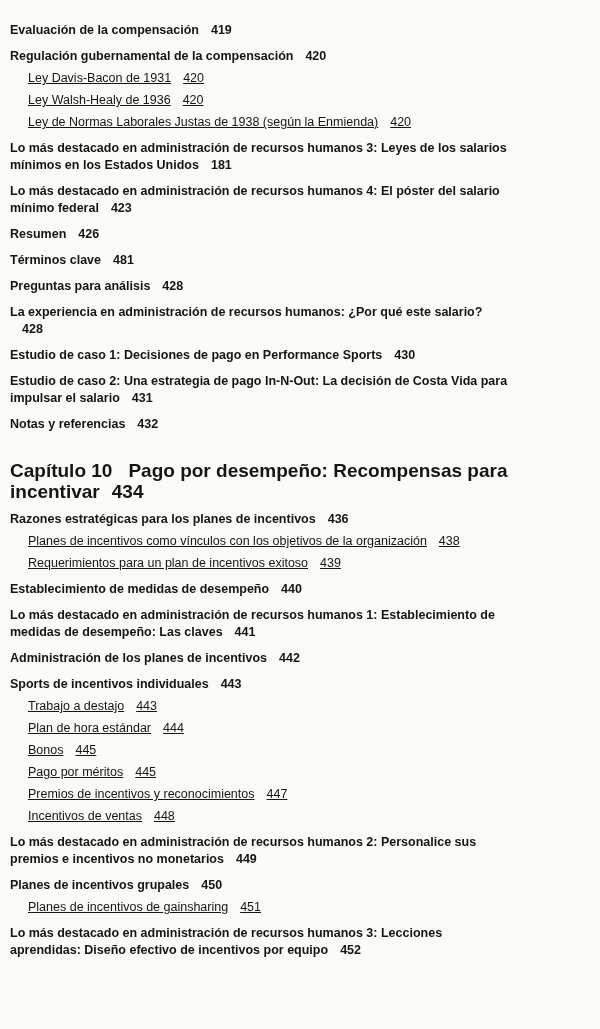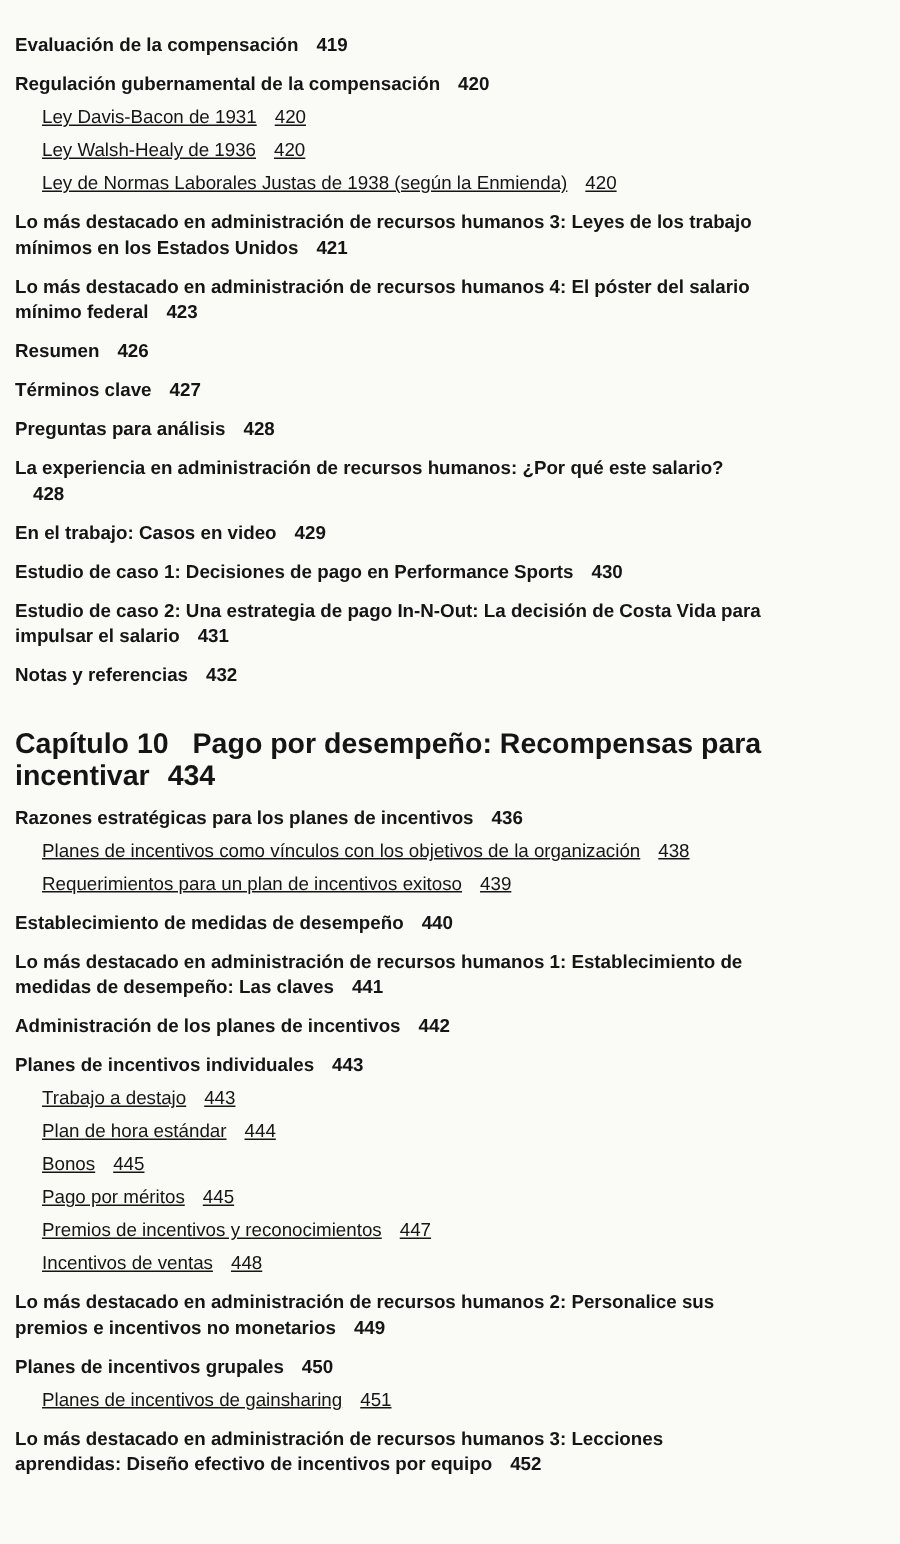--- a/index.html
+++ b/index.html
@@ -56,38 +56,37 @@
 </style>
 </head>
 <body>
 
 <div id="toc-page">
     <div class="entry main"><span class="entry-text">Evaluación de la compensación</span><span class="page-num">419</span></div>
     <div class="entry main"><span class="entry-text">Regulación gubernamental de la compensación</span><span class="page-num">420</span></div>
     <div class="entry sub"><span class="entry-text">Ley Davis-Bacon de 1931</span><span class="page-num">420</span></div>
     <div class="entry sub"><span class="entry-text">Ley Walsh-Healy de 1936</span><span class="page-num">420</span></div>
     <div class="entry sub"><span class="entry-text">Ley de Normas Laborales Justas de 1938 (según la Enmienda)</span><span class="page-num">420</span></div>
-    <div class="entry main"><span class="entry-text">Lo más destacado en administración de recursos humanos 3: Leyes de los trabajo mínimos en los Estados Unidos</span><span class="page-num">421</span></div>
+    <div class="entry main"><span class="entry-text">Lo más destacado en administración de recursos humanos 3: Leyes de los salarios mínimos en los Estados Unidos</span><span class="page-num">181</span></div>
     <div class="entry main"><span class="entry-text">Lo más destacado en administración de recursos humanos 4: El póster del salario mínimo federal</span><span class="page-num">423</span></div>
     <div class="entry main"><span class="entry-text">Resumen</span><span class="page-num">426</span></div>
-    <div class="entry main"><span class="entry-text">Términos clave</span><span class="page-num">427</span></div>
+    <div class="entry main"><span class="entry-text">Términos clave</span><span class="page-num">481</span></div>
     <div class="entry main"><span class="entry-text">Preguntas para análisis</span><span class="page-num">428</span></div>
     <div class="entry main"><span class="entry-text">La experiencia en administración de recursos humanos: ¿Por qué este salario?</span><span class="page-num">428</span></div>
-    <div class="entry main"><span class="entry-text">En el trabajo: Casos en video</span><span class="page-num">429</span></div>
     <div class="entry main"><span class="entry-text">Estudio de caso 1: Decisiones de pago en Performance Sports</span><span class="page-num">430</span></div>
     <div class="entry main"><span class="entry-text">Estudio de caso 2: Una estrategia de pago In-N-Out: La decisión de Costa Vida para impulsar el salario</span><span class="page-num">431</span></div>
     <div class="entry main"><span class="entry-text">Notas y referencias</span><span class="page-num">432</span></div>
     <div class="entry chapter"><span class="chapter-label">Capítulo 10</span><span class="entry-text">Pago por desempeño: Recompensas para incentivar</span><span class="page-num">434</span></div>
     <div class="entry main"><span class="entry-text">Razones estratégicas para los planes de incentivos</span><span class="page-num">436</span></div>
     <div class="entry sub"><span class="entry-text">Planes de incentivos como vínculos con los objetivos de la organización</span><span class="page-num">438</span></div>
     <div class="entry sub"><span class="entry-text">Requerimientos para un plan de incentivos exitoso</span><span class="page-num">439</span></div>
     <div class="entry main"><span class="entry-text">Establecimiento de medidas de desempeño</span><span class="page-num">440</span></div>
     <div class="entry main"><span class="entry-text">Lo más destacado en administración de recursos humanos 1: Establecimiento de medidas de desempeño: Las claves</span><span class="page-num">441</span></div>
     <div class="entry main"><span class="entry-text">Administración de los planes de incentivos</span><span class="page-num">442</span></div>
-    <div class="entry main"><span class="entry-text">Planes de incentivos individuales</span><span class="page-num">443</span></div>
+    <div class="entry main"><span class="entry-text">Sports de incentivos individuales</span><span class="page-num">443</span></div>
     <div class="entry sub"><span class="entry-text">Trabajo a destajo</span><span class="page-num">443</span></div>
     <div class="entry sub"><span class="entry-text">Plan de hora estándar</span><span class="page-num">444</span></div>
     <div class="entry sub"><span class="entry-text">Bonos</span><span class="page-num">445</span></div>
     <div class="entry sub"><span class="entry-text">Pago por méritos</span><span class="page-num">445</span></div>
     <div class="entry sub"><span class="entry-text">Premios de incentivos y reconocimientos</span><span class="page-num">447</span></div>
     <div class="entry sub"><span class="entry-text">Incentivos de ventas</span><span class="page-num">448</span></div>
     <div class="entry main"><span class="entry-text">Lo más destacado en administración de recursos humanos 2: Personalice sus premios e incentivos no monetarios</span><span class="page-num">449</span></div>
     <div class="entry main"><span class="entry-text">Planes de incentivos grupales</span><span class="page-num">450</span></div>
     <div class="entry sub"><span class="entry-text">Planes de incentivos de gainsharing</span><span class="page-num">451</span></div>
     <div class="entry main"><span class="entry-text">Lo más destacado en administración de recursos humanos 3: Lecciones aprendidas: Diseño efectivo de incentivos por equipo</span><span class="page-num">452</span></div>

